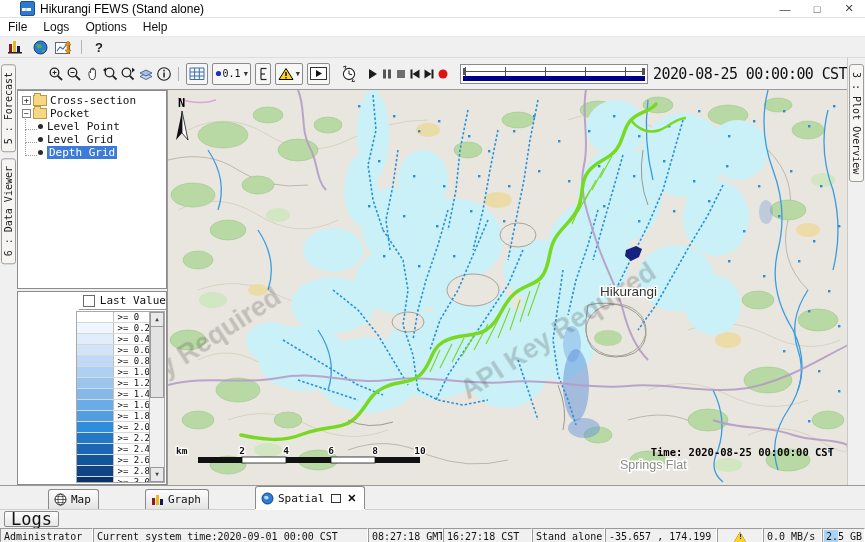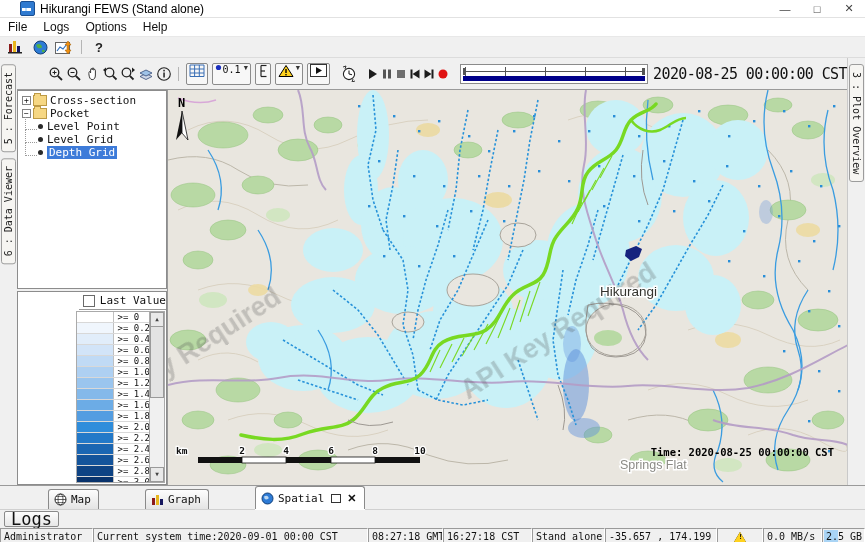--- a/index.html
+++ b/index.html
@@ -31,21 +31,21 @@
   .vstrip{width:17px;background:#f0f0f0;display:flex;flex-direction:column;align-items:center;box-sizing:border-box;}
   .vstrip.right{width:18px;border-left:1px solid #c9c9c9;}
   .vtab{writing-mode:vertical-rl;background:#f6f5f2;border:1px solid #9c9c9c;border-radius:3px;
         font-size:10px;color:#222;padding:7px 1px;margin-top:6px;line-height:11px;}
   .vstrip.left .vtab{transform:rotate(180deg);}
   .centercol{flex:1;display:flex;flex-direction:column;min-width:0;}
 
   
   .toolbar2{height:32px;background:#f0f0f0;border-bottom:1px solid #9a9a9a;display:flex;align-items:center;box-sizing:border-box;padding-left:30px;}
   .tbtn{width:20px;height:22px;display:flex;align-items:center;justify-content:center;margin:0 1px;}
-  .boxbtn{border:1px solid #8b8b8b;background:#f7f7f7;border-radius:2px;height:22px;display:flex;justify-content:center;margin:0 2px;padding:0 2px;box-sizing:border-box;}
+  .boxbtn{border:1px solid #8b8b8b;background:#f7f7f7;border-radius:2px;height:22px;display:flex;align-items:center;justify-content:center;margin:0 2px;padding:0 2px;box-sizing:border-box;}
   .dd-arrow{font-size:7px;color:#333;margin-left:2px;}
   .threshold-text{font-size:10px;margin:0 1px;}
   .timeline{width:330px;height:20px;border:1px solid #8b8b8b;background:#fff;margin-left:10px;position:relative;box-sizing:border-box;}
   .timeline .track{position:absolute;left:4px;right:4px;top:6px;height:1px;background:#555;}
   .timeline .ticks{position:absolute;left:4px;right:4px;top:2px;height:9px;
     background-image:repeating-linear-gradient(90deg,#555 0 1px,transparent 1px 40px);}
   .timeline .endcap{position:absolute;top:3px;width:3px;height:7px;background:#555;}
   .timeline .navy{position:absolute;left:2px;right:2px;bottom:2px;height:5px;background:#00008b;}
   .tb-datetime{font-size:15px;letter-spacing:-0.6px;margin-left:5px;white-space:nowrap;}
 

